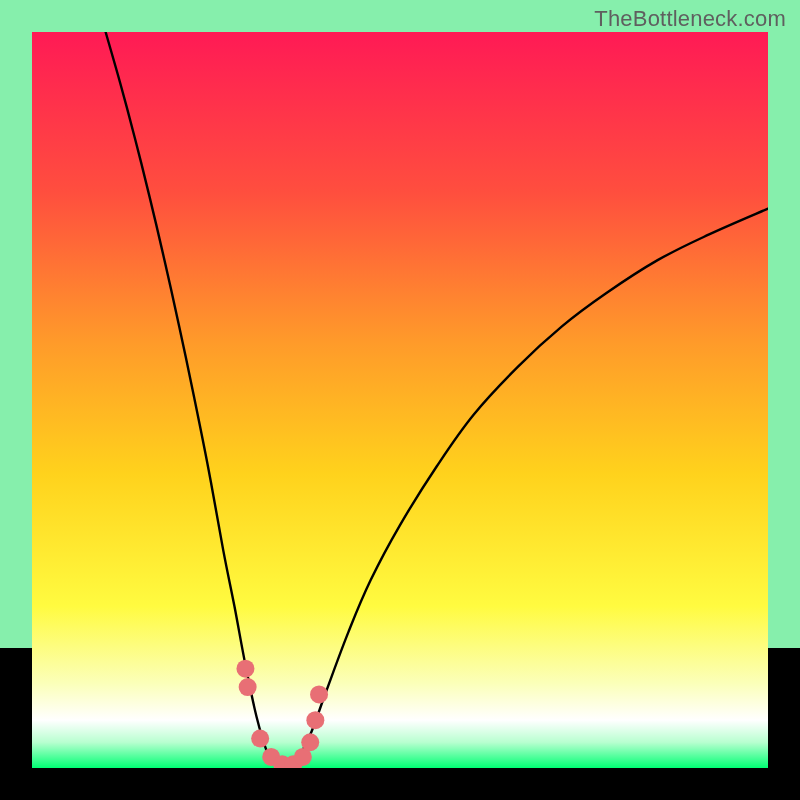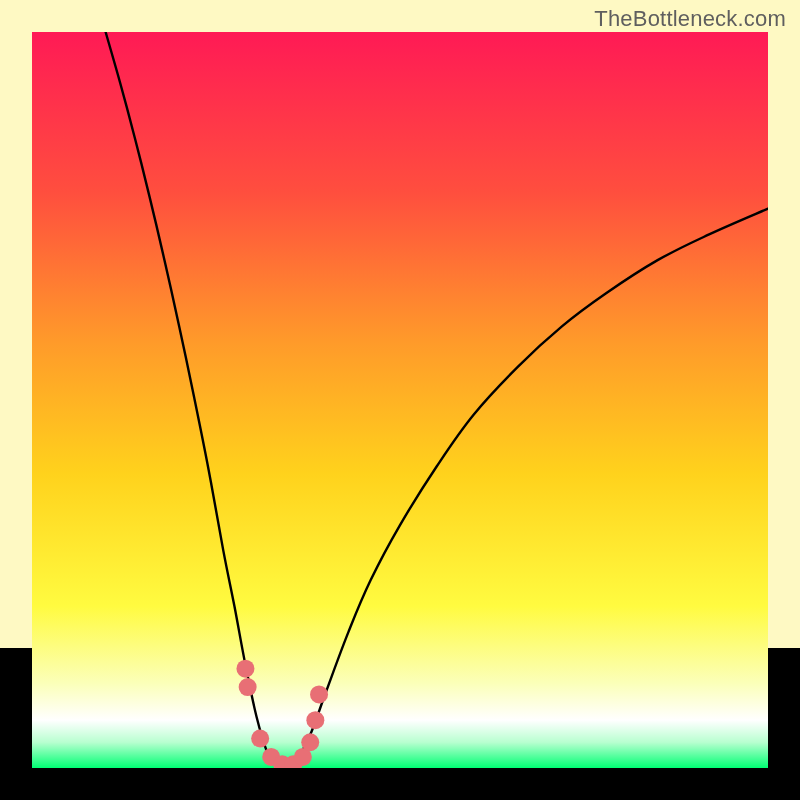--- a/index.html
+++ b/index.html
@@ -9,21 +9,21 @@
     height: 800px;
     background: #000;
     overflow: hidden;
   }
   .frame {
     position: absolute;
     left: 0;
     top: 0;
     width: 800px;
     height: 648px;
-    background: #fef9c3;
+    background: #86efac;
     text-align: right;
   }
   .plot-area {
     position: absolute;
     left: 32px;
     top: 32px;
     width: 736px;
     height: 736px;
     overflow: hidden;
   }

